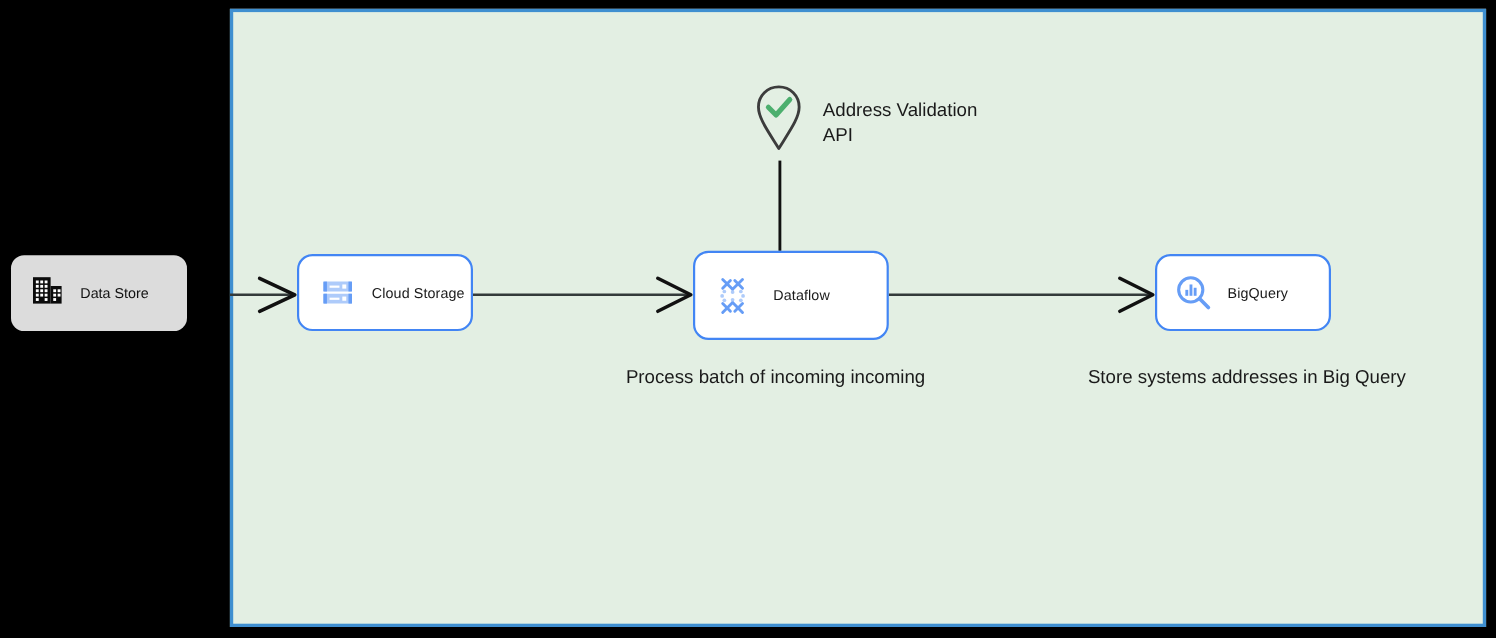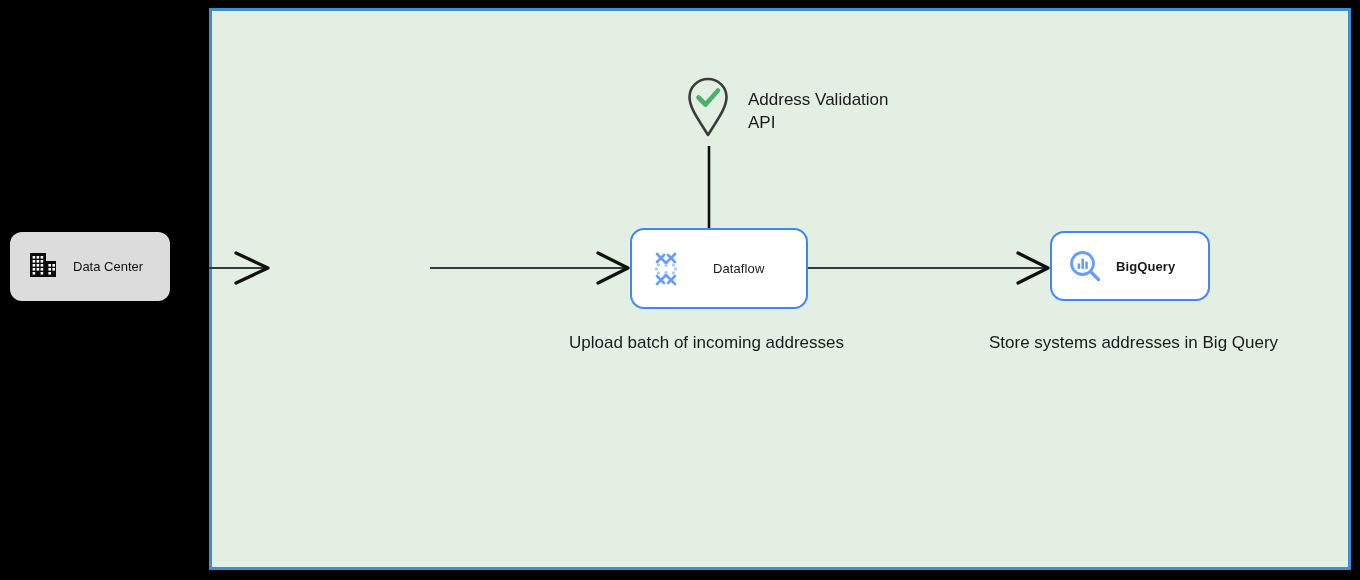--- a/index.html
+++ b/index.html
@@ -57,25 +57,25 @@
   }
   .datacenter .ico{margin-left:18px;}
   .datacenter .nlabel{font-size:13px;color:#111;margin-left:15px;white-space:nowrap;}
 
   .n-storage{left:270px;top:231px;width:160px;height:70px;}
   .n-storage .ico{margin-left:19px;}
   .n-storage .nlabel{margin-left:15px;}
 
   .n-dataflow{left:630px;top:228px;width:178px;height:81px;}
   .n-dataflow .ico{margin-left:17px;}
-  .n-dataflow .nlabel{margin-left:30px;}
+  .n-dataflow .nlabel{margin-left:20px;}
 
   .n-bigquery{left:1050px;top:231px;width:160px;height:70px;}
   .n-bigquery .ico{margin-left:16px;}
-  .n-bigquery .nlabel{margin-left:14px;font-weight:bold;}
+  .n-bigquery .nlabel{margin-left:14px;}
 
   
   .api-node{
     position:absolute;
     left:686px;top:76px;
     display:flex;
     align-items:flex-start;
   }
   .api-node .pin{flex:0 0 auto;}
   .api-node .api-label{
@@ -169,23 +169,42 @@
 
         <g fill="#ffffff">
           <rect x="20.4" y="14" width="2.6" height="2.6"></rect>
           <rect x="24.4" y="14" width="2.6" height="2.6"></rect>
           <rect x="20.4" y="18" width="2.6" height="2.6"></rect>
           <rect x="24.4" y="18" width="2.6" height="2.6"></rect>
           <rect x="20.4" y="22" width="2.6" height="2.6"></rect>
         </g>
       </svg>
     </span>
-    <span class="nlabel">Data Center</span>
-  </div>
-
+    <span class="nlabel">Data Store</span>
+  </div>
+
+  <div class="node n-storage">
+    <span class="ico">
+      <svg width="32" height="32" viewBox="0 0 32 32">
+
+        <rect x="3" y="6" width="26" height="9" rx="1.2" fill="#aecbfa"></rect>
+        <rect x="3" y="6" width="3.2" height="9" fill="#669df6"></rect>
+        <rect x="25.8" y="6" width="3.2" height="9" fill="#669df6"></rect>
+        <rect x="8.6" y="9.6" width="9" height="2" fill="#ffffff"></rect>
+        <rect x="20.2" y="8.6" width="3.6" height="3.8" fill="#ffffff"></rect>
+
+        <rect x="3" y="17" width="26" height="9" rx="1.2" fill="#aecbfa"></rect>
+        <rect x="3" y="17" width="3.2" height="9" fill="#669df6"></rect>
+        <rect x="25.8" y="17" width="3.2" height="9" fill="#669df6"></rect>
+        <rect x="8.6" y="20.6" width="9" height="2" fill="#ffffff"></rect>
+        <rect x="20.2" y="19.6" width="3.6" height="3.8" fill="#ffffff"></rect>
+      </svg>
+    </span>
+    <span class="nlabel">Cloud Storage</span>
+  </div>
 
   <div class="node n-dataflow">
     <span class="ico">
       <svg width="34" height="36" viewBox="0 0 34 36">
 
         <g stroke="#669df6" stroke-width="2.6" stroke-linecap="round" fill="none">
           <line x1="8" y1="3" x2="17" y2="12"></line>
           <line x1="26" y1="3" x2="17" y2="12"></line>
           <line x1="8" y1="11" x2="15" y2="4"></line>
           <line x1="26" y1="11" x2="19" y2="4"></line>
@@ -221,16 +240,16 @@
           <rect x="9.6" y="14.5" width="2.6" height="5.4"></rect>
           <rect x="13.4" y="9.6" width="2.6" height="10.3"></rect>
           <rect x="17.2" y="12.6" width="2.6" height="7.3"></rect>
         </g>
         <line x1="22.6" y1="22.6" x2="30.5" y2="30.5" stroke="#669df6" stroke-width="3.4" stroke-linecap="round"></line>
       </svg>
     </span>
     <span class="nlabel">BigQuery</span>
   </div>
 
-  <div class="caption cap-2">Upload batch of incoming addresses</div>
+  <div class="caption cap-2">Process batch of incoming incoming</div>
   <div class="caption cap-3">Store systems addresses in Big Query</div>
 
 </div>
 
 </body></html>

